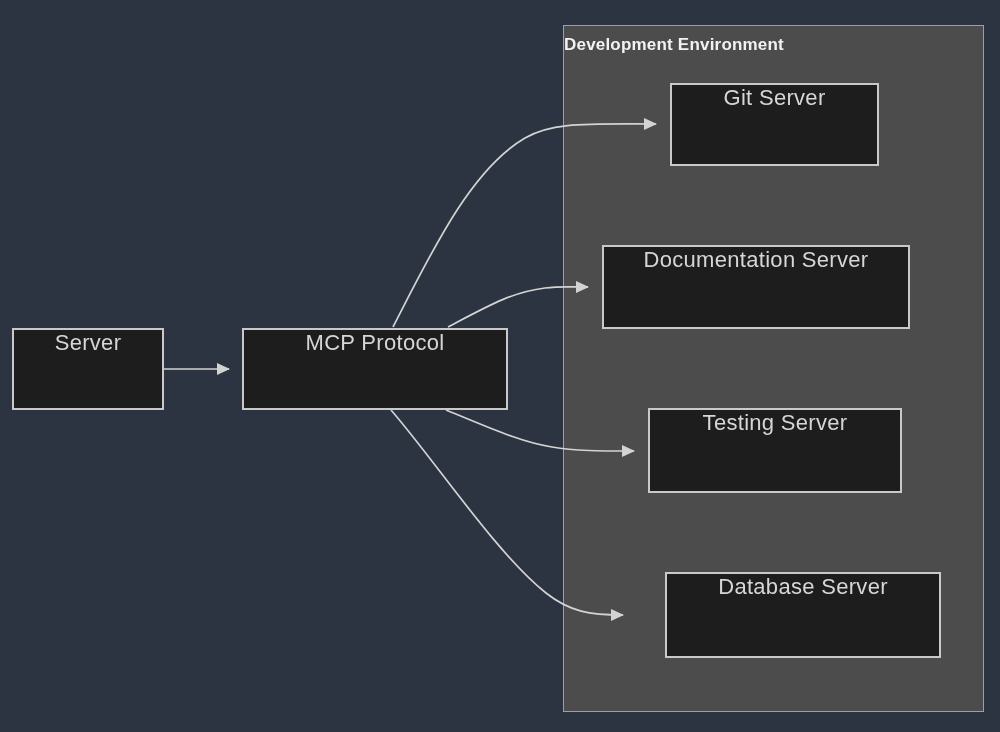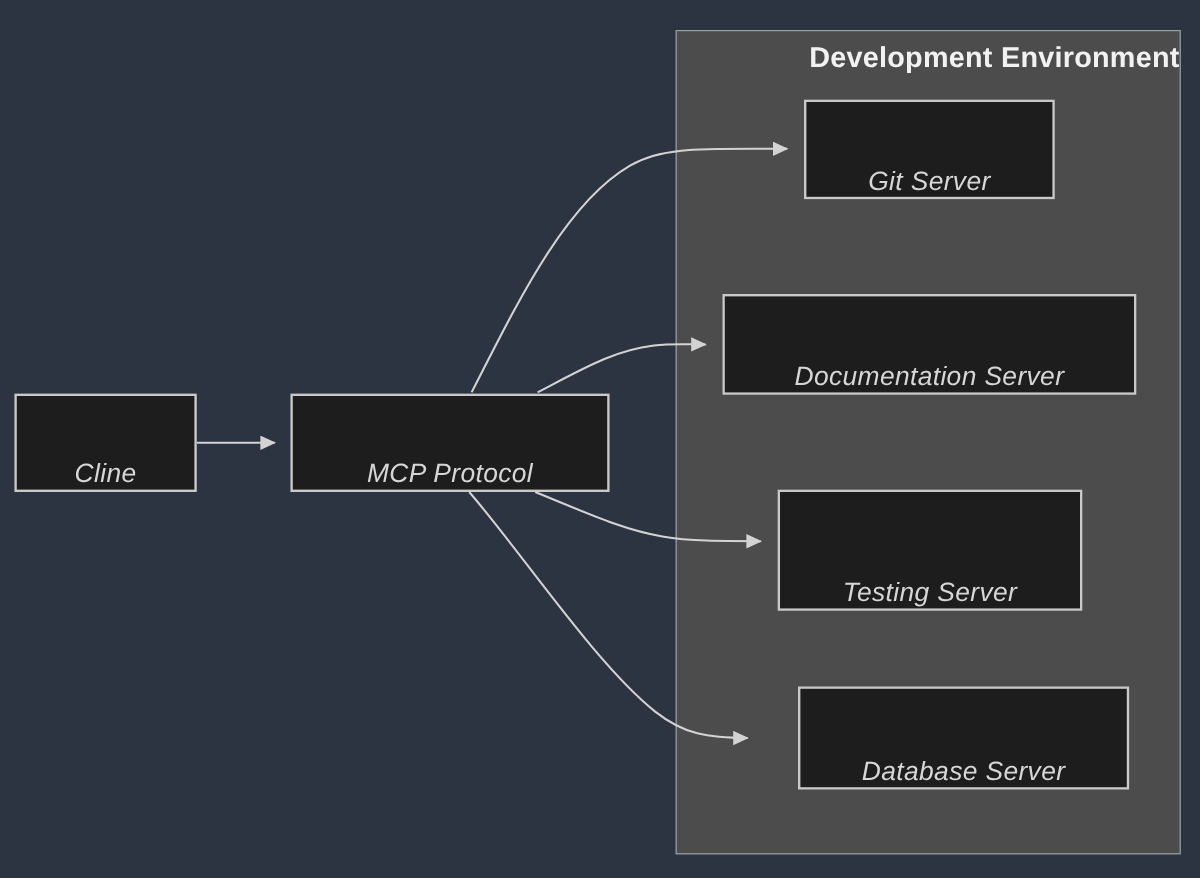--- a/index.html
+++ b/index.html
@@ -34,22 +34,22 @@
     background: var(--cluster-fill);
     border: 1.5px solid var(--cluster-border);
     box-sizing: border-box;
     z-index: 1;
   }
   .cluster-title {
     position: absolute;
     left: 0;
     top: 9px;
     width: 100%;
-    text-align: right;
-    font-size: 24px;
+    text-align: left;
+    font-size: 17px;
     font-weight: bold;
     color: var(--title-text);
     letter-spacing: 0.2px;
   }
   .edges-layer {
     position: absolute;
     left: 0;
     top: 0;
     width: 1000px;
     height: 732px;
@@ -60,39 +60,38 @@
     stroke: var(--edge);
     stroke-width: 1.7px;
   }
   .arrowhead {
     fill: var(--edge);
     stroke: none;
   }
   .node {
     position: absolute;
     display: flex;
-    align-items: flex-end;
+    align-items: flex-start;
     justify-content: center;
     background: var(--node-fill);
     border: 2px solid var(--node-border);
     box-sizing: border-box;
     z-index: 3;
-    font-style: italic;
   }
   .node-label {
     font-size: 22px;
     color: var(--text);
     white-space: nowrap;
     letter-spacing: 0.3px;
   }
   .node-cline    { left: 12px;  top: 328px; width: 152px; height: 82px; }
   .node-mcp      { left: 242px; top: 328px; width: 266px; height: 82px; }
   .node-git      { left: 670px; top: 83px;  width: 209px; height: 83px; }
-  .node-docs     { left: 602px; top: 245px; width: 345px; height: 84px; }
-  .node-testing  { left: 648px; top: 408px; width: 254px; height: 101px; }
+  .node-docs     { left: 602px; top: 245px; width: 308px; height: 84px; }
+  .node-testing  { left: 648px; top: 408px; width: 254px; height: 85px; }
   .node-database { left: 637px; top: 572px; width: 276px; height: 86px; margin-left: 28px; }
 </style>
 </head>
 <body>
 
 <div class="canvas">
 
   <div class="cluster">
     <div class="cluster-title">Development Environment</div>
   </div>
@@ -104,21 +103,21 @@
       </marker>
     </defs>
     <path class="edge" d="M 164 369 L 229 369" marker-end="url(#arrow)"></path>
     <path class="edge" d="M 393 327 C 430 255 470 170 525 138 C 552 122 585 124 656 124" marker-end="url(#arrow)"></path>
     <path class="edge" d="M 448 327 C 488 306 512 292 545 288 C 560 286 570 287 588 287" marker-end="url(#arrow)"></path>
     <path class="edge" d="M 446 410 C 488 427 520 442 552 447 C 575 451 600 451 634 451" marker-end="url(#arrow)"></path>
     <path class="edge" d="M 391 410 C 436 462 496 553 546 593 C 570 612 590 615 623 615" marker-end="url(#arrow)"></path>
   </svg>
 
   <div class="node node-cline">
-    <span class="node-label">Cline</span>
+    <span class="node-label">Server</span>
   </div>
 
   <div class="node node-mcp">
     <span class="node-label">MCP Protocol</span>
   </div>
 
   <div class="node node-git">
     <span class="node-label">Git Server</span>
   </div>
 

